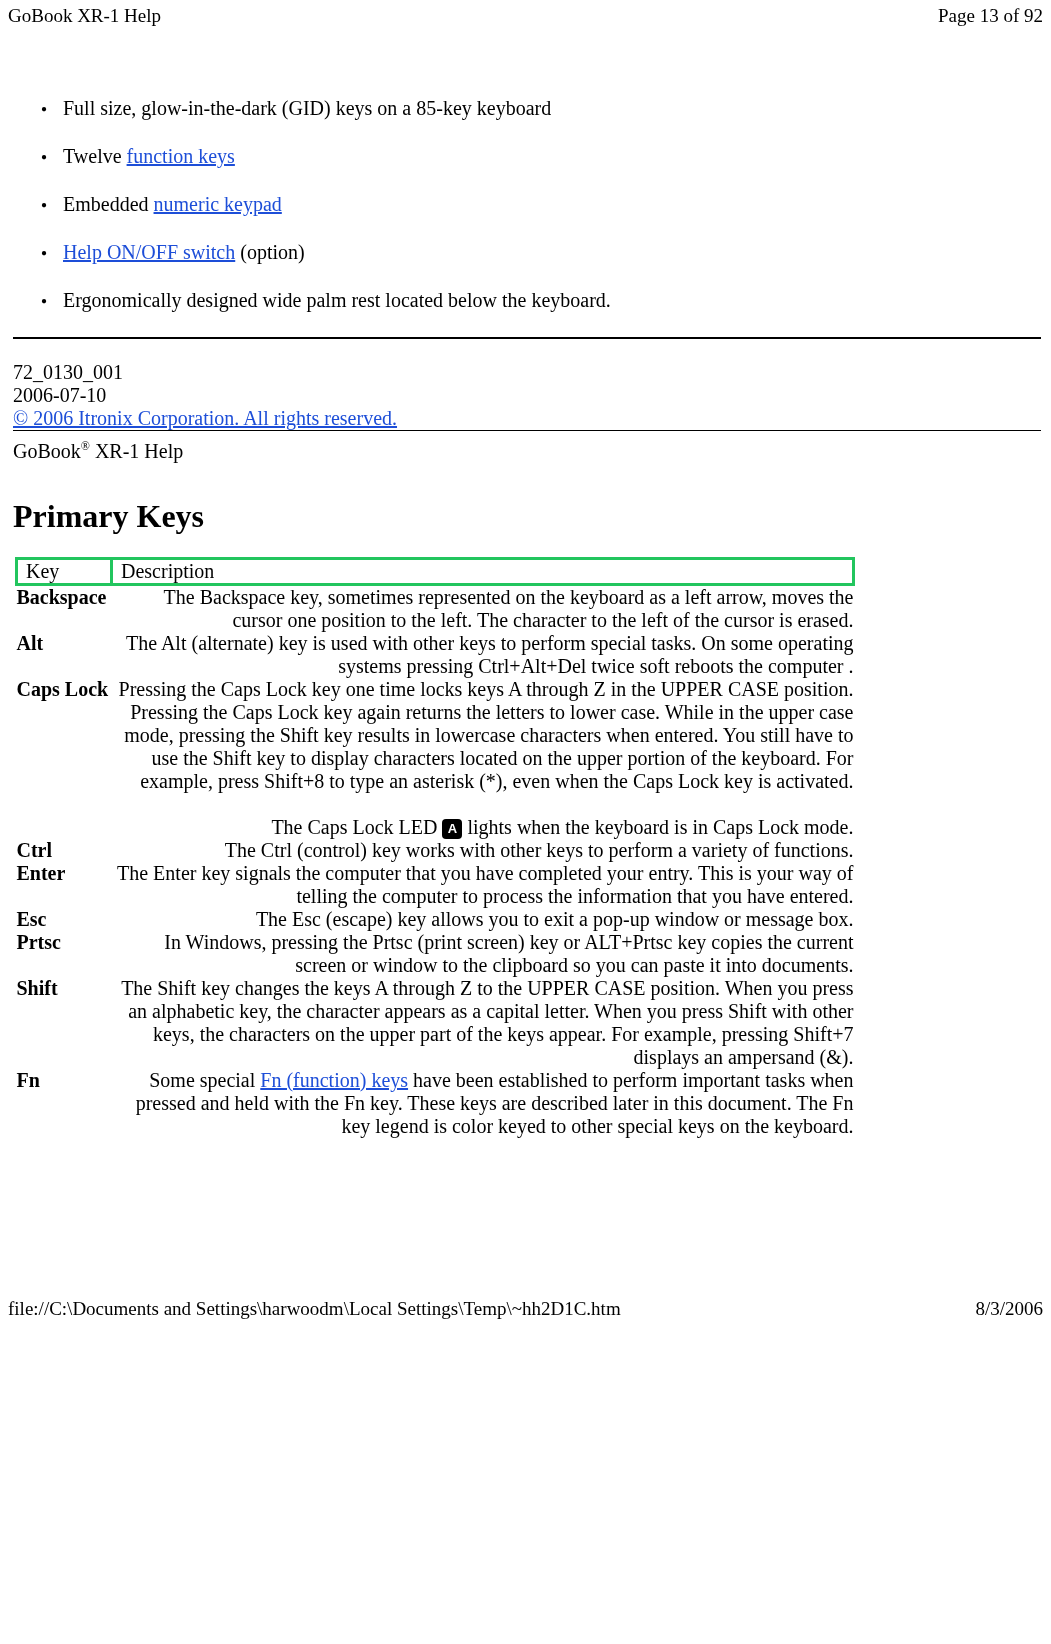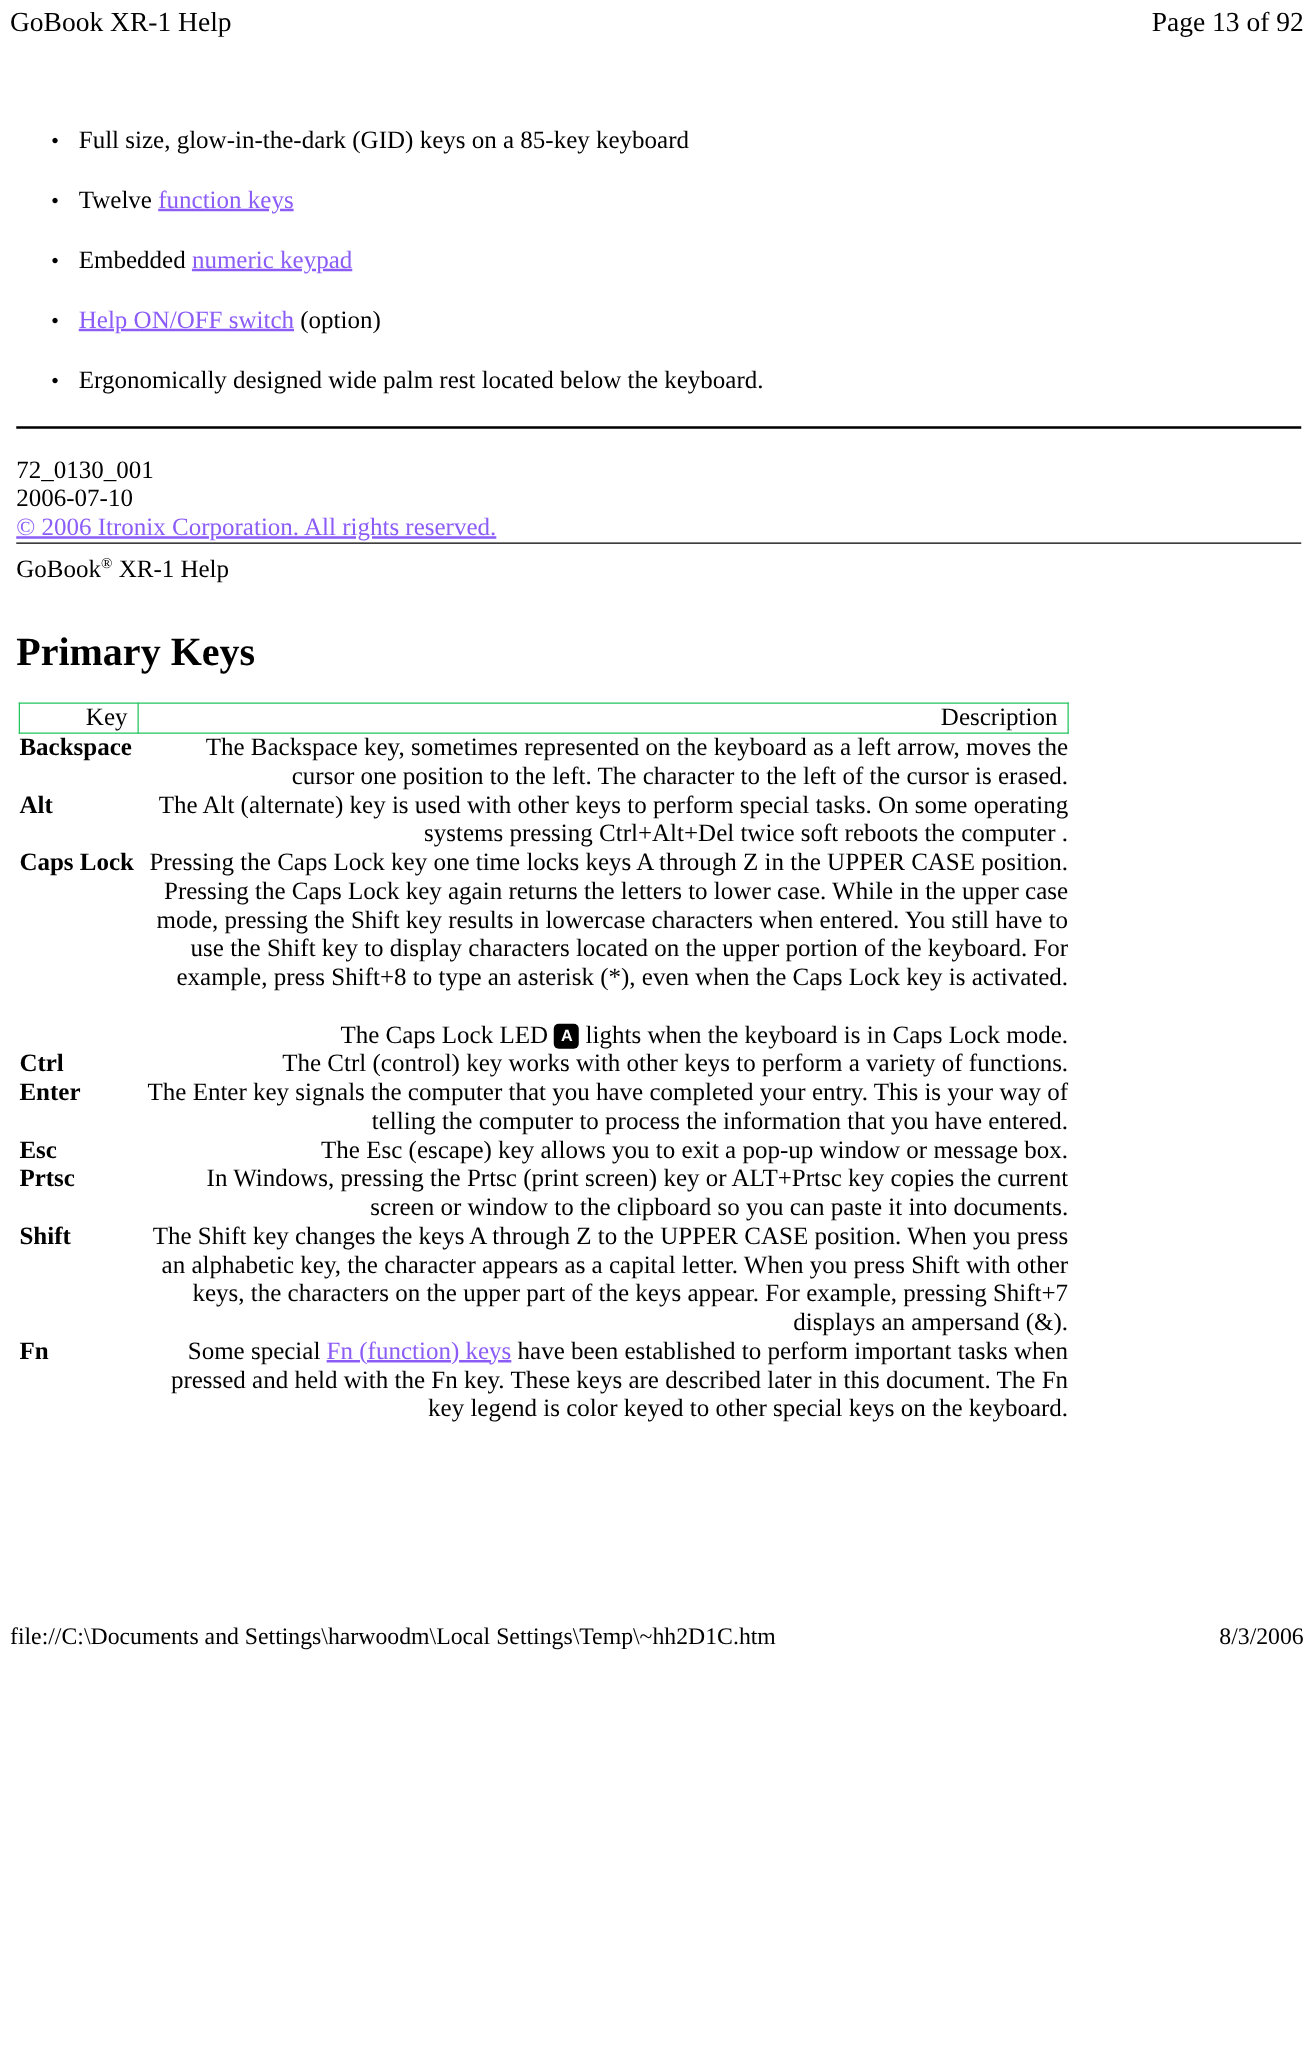--- a/index.html
+++ b/index.html
@@ -8,21 +8,21 @@
       margin: 0;
       padding: 0;
       width: 1051px;
       color: #000;
       background: #fff;
     }
     .header {
       display: flex;
       justify-content: space-between;
       padding: 5px 8px;
-      font-size: 22px;
+      font-size: 19px;
     }
     .content {
       padding: 0 10px 0 13px;
     }
     ul.features {
       list-style: none;
       padding-left: 50px;
       margin-top: 65px;
     }
     ul.features li {
@@ -30,21 +30,21 @@
       position: relative;
     }
     ul.features li::before {
       content: "●";
       position: absolute;
       left: -22px;
       font-size: 10px;
       top: 6px;
     }
     a.link {
-      color: #8b5cf6;
+      color: #1d4ed8;
       text-decoration: underline;
     }
     hr {
       border: none;
       border-top: 2px solid #000;
       margin: 18px 0 22px 0;
     }
     .doc-meta {
       font-size: 20px;
     }
@@ -61,23 +61,23 @@
       font-size: 32px;
       font-weight: bold;
       margin: 35px 0 22px 0;
     }
     table.keys {
       border-collapse: collapse;
       width: 840px;
       margin-left: 2px;
     }
     table.keys th {
-      text-align: right;
+      text-align: left;
       font-weight: normal;
-      border: 1px solid #22c55e;
+      border: 3px solid #22c55e;
       padding: 0 8px;
       font-size: 20px;
     }
     table.keys td {
       vertical-align: top;
       padding: 0 0px;
       font-size: 20px;
     }
     table.keys td.key-name {
       font-weight: bold;

